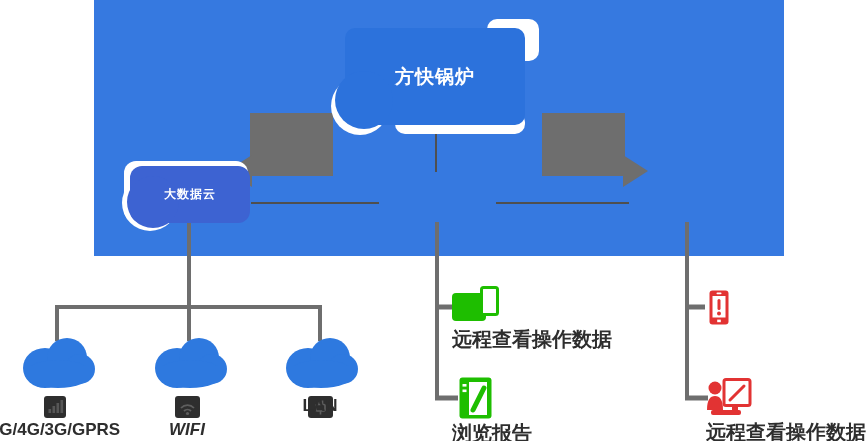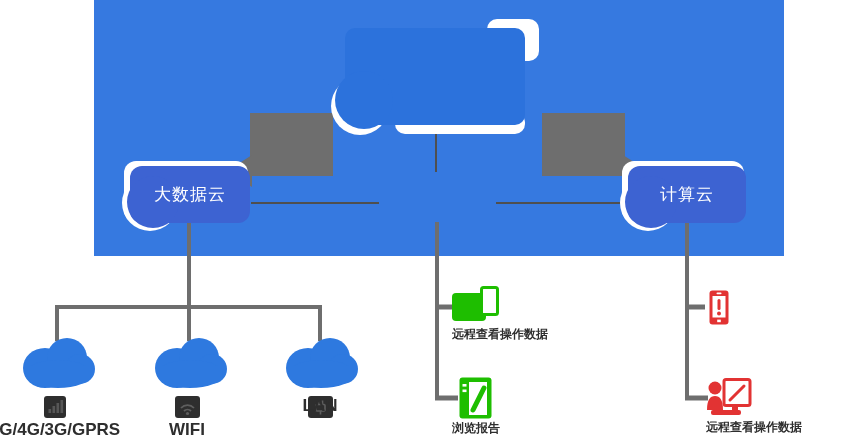--- a/index.html
+++ b/index.html
@@ -24,35 +24,35 @@
   .mc-label{position:absolute;inset:0;display:flex;flex-direction:column;align-items:center;justify-content:center;
     color:#fff;font-weight:bold;font-size:19px;line-height:23px;letter-spacing:1px;z-index:2;}
 
   
   .cnode{position:absolute;height:57px;}
   .cw-rect{left:-6px;top:-5px;right:2px;bottom:1px;border-radius:12px;background:#fff;}
   .cw-bump{left:-8px;bottom:-8px;width:56px;height:56px;border-radius:50%;background:#fff;}
   .cb-rect{left:0;top:0;right:0;bottom:0;border-radius:12px;background:var(--node-blue);}
   .cb-bump{left:-3px;bottom:-5px;width:52px;height:52px;border-radius:50%;background:var(--node-blue);}
   .cn-label{position:absolute;inset:0;display:flex;align-items:center;justify-content:center;
-    color:#fff;font-weight:normal;font-size:17px;letter-spacing:1px;z-index:2;}
+    color:#fff;font-weight:bold;font-size:12px;letter-spacing:1px;z-index:2;}
 
   
   .scloud{position:absolute;width:74px;height:52px;}
   .scloud i{background:var(--small-cloud-blue);border-radius:50%;}
   .sc1{left:2px;top:12px;width:44px;height:40px;}
   .sc2{left:26px;top:2px;width:40px;height:40px;}
   .sc3{left:44px;top:18px;width:30px;height:30px;}
   .sc4{left:4px;top:24px;width:66px;height:28px;border-radius:14px;}
 
   .nic{position:absolute;}
   .nlabel{position:absolute;transform:translateX(-50%);white-space:nowrap;
     color:var(--text-dark);font-weight:bold;font-size:17px;}
   .ficon{position:absolute;}
-  .flabel{position:absolute;white-space:nowrap;color:var(--text-dark);font-weight:bold;font-size:12px;}
+  .flabel{position:absolute;white-space:nowrap;color:var(--text-dark);font-weight:bold;font-size:20px;}
   .flabel-sm{font-size:14px;letter-spacing:0;}
 </style>
 </head>
 <body>
 
 <div class="stage">
 
   <div class="panel"></div>
 
   <svg class="wires" width="866" height="441">
@@ -83,36 +83,30 @@
     </g>
   </svg>
 
   <div class="maincloud">
     <i class="mc-w1"></i>
     <i class="mc-w2"></i>
     <i class="mc-w3"></i>
     <i class="mc-rect"></i>
     <i class="mc-bump"></i>
     <div class="mc-label">
+      <span>方快锅炉</span>
     </div>
   </div>
 
   <div class="cnode" style="left:130px;top:166px;width:120px;">
     <i class="cw-rect"></i>
     <i class="cw-bump"></i>
     <i class="cb-rect"></i>
     <i class="cb-bump"></i>
     <div class="cn-label">大数据云</div>
-  </div>
-  <div class="cnode" style="left:628px;top:166px;width:118px;">
-    <i class="cw-rect"></i>
-    <i class="cw-bump"></i>
-    <i class="cb-rect"></i>
-    <i class="cb-bump"></i>
-    <div class="cn-label">计算云</div>
   </div>
 
   <div class="scloud" style="left:21px;top:336px;">
     <i class="sc1"></i>
       <i class="sc2"></i>
     <i class="sc3"></i>
       <i class="sc4"></i>
   </div>
   <div class="scloud" style="left:153px;top:336px;">
     <i class="sc1"></i>
@@ -148,21 +142,21 @@
     <svg width="25" height="22" viewBox="0 0 25 22">
       <rect x="0" y="0" width="25" height="22" rx="3" fill="var(--icon-dark)"></rect>
       <rect x="8" y="8.5" width="9" height="6.5" rx="1" fill="none" stroke="#5e5e5e" stroke-width="1.6"></rect>
       <line x1="10.5" y1="4.5" x2="10.5" y2="8.5" stroke="#5e5e5e" stroke-width="1.6"></line>
       <line x1="14.5" y1="4.5" x2="14.5" y2="8.5" stroke="#5e5e5e" stroke-width="1.6"></line>
       <line x1="12.5" y1="15" x2="12.5" y2="18.5" stroke="#5e5e5e" stroke-width="1.6"></line>
     </svg>
   </div>
 
   <div class="nlabel" style="left:55px;top:420px;">5G/4G/3G/GPRS</div>
-  <div class="nlabel" style="left:187px;top:420px;">WIFI</div>
+  <div class="nlabel" style="left:187px;top:420px;font-style:italic;">WIFI</div>
   <div class="nlabel" style="left:320px;top:396px;">LAN</div>
 
   <div class="ficon" style="left:452px;top:286px;">
     <svg width="48" height="38" viewBox="0 0 48 38">
       <rect x="0" y="7" width="34" height="28" rx="4" fill="var(--green)"></rect>
       <rect x="29.5" y="1.5" width="16" height="27" rx="2" fill="#fff" stroke="var(--green)" stroke-width="3"></rect>
     </svg>
   </div>
   <div class="flabel" style="left:452px;top:326px;">远程查看操作数据</div>
 

